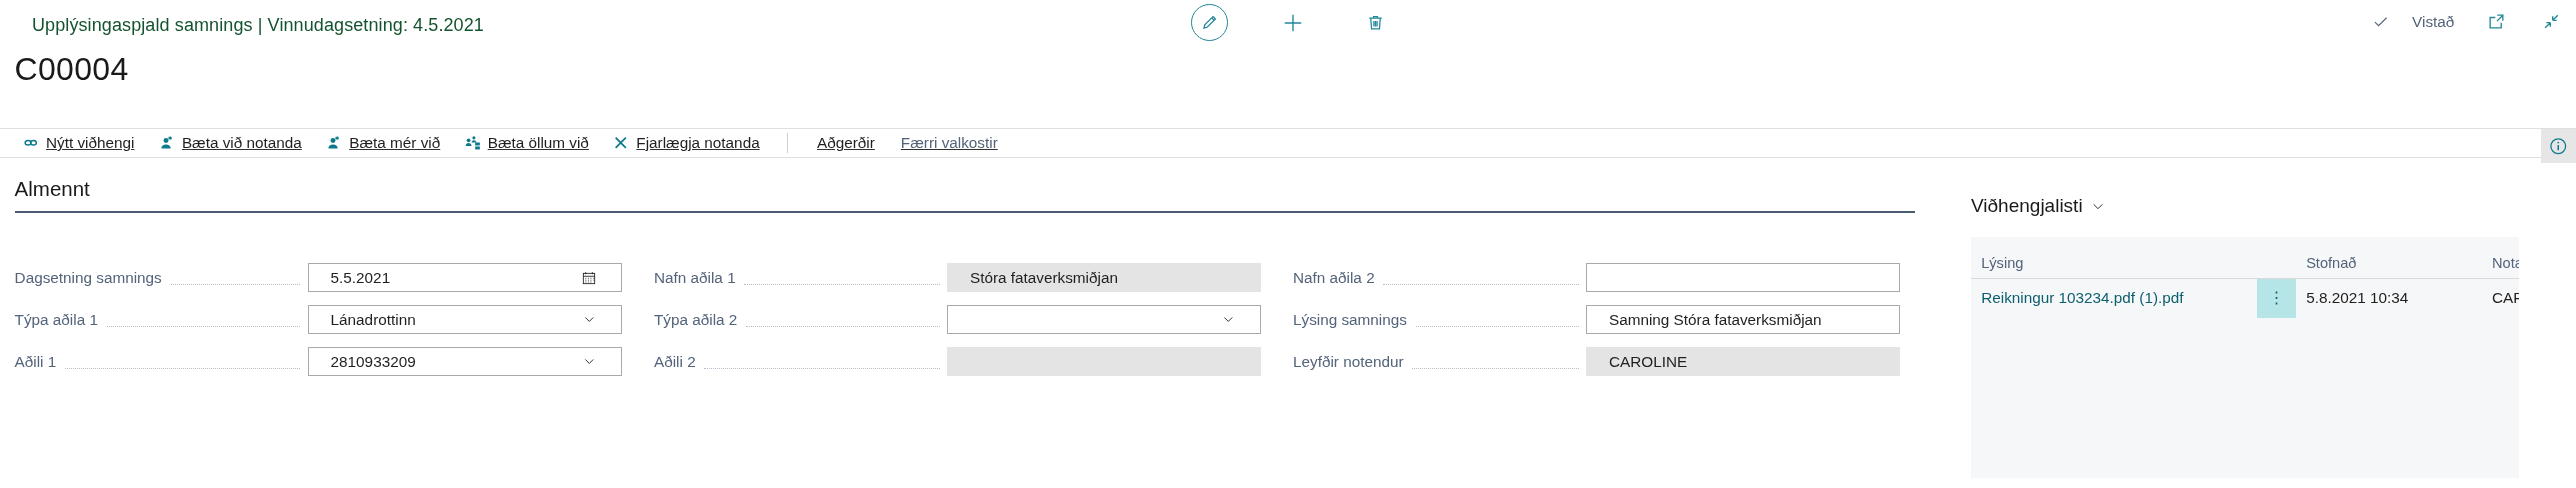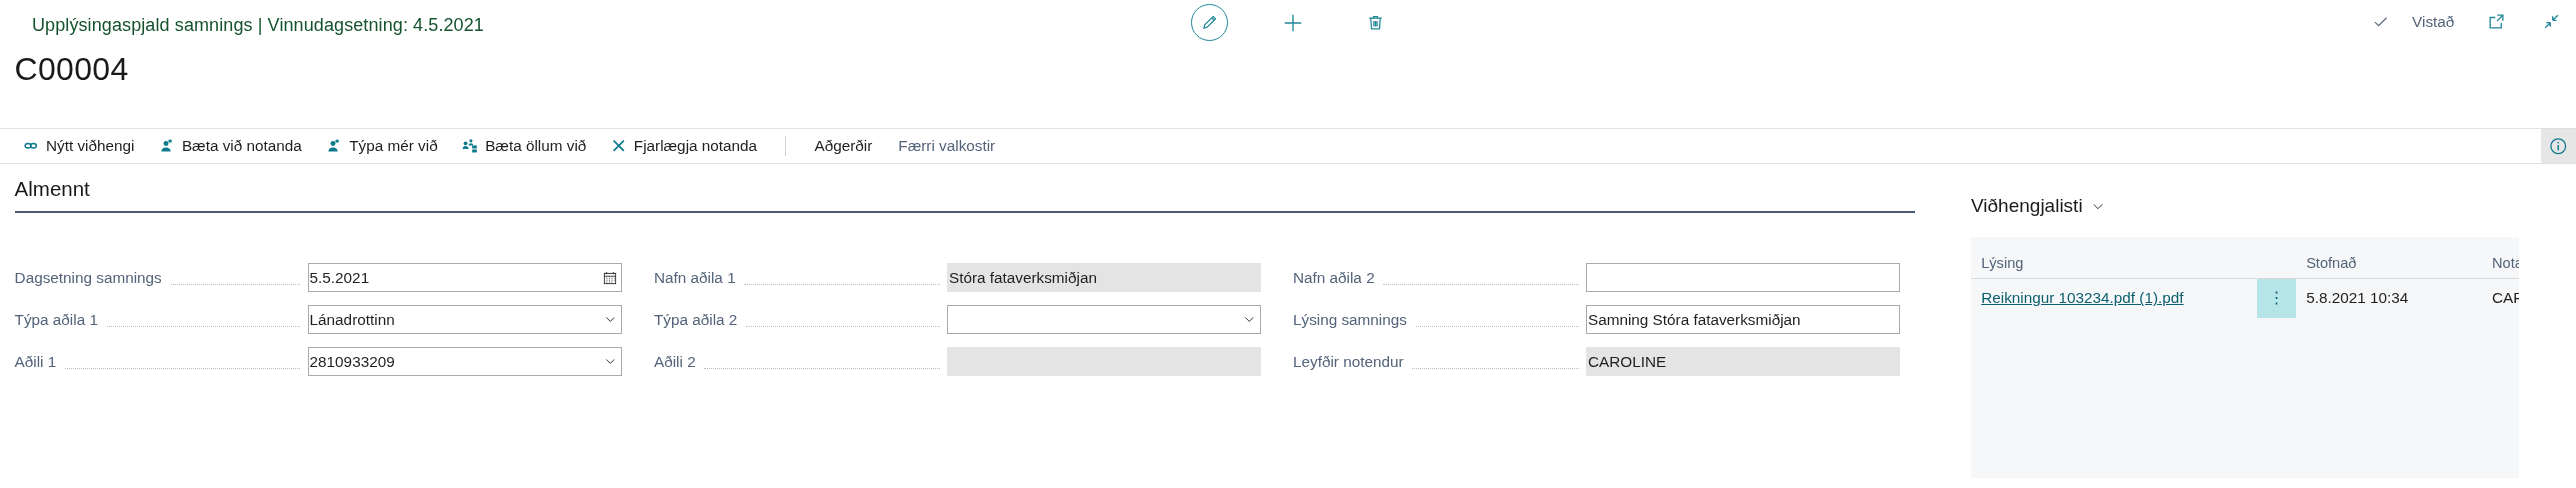--- a/index.html
+++ b/index.html
@@ -107,27 +107,28 @@
     letter-spacing: 0.3px;
     line-height: 1.05;
   }
 
   
   .ribbon {
     position: absolute;
     left: 0;
     top: 128px;
     width: 2576px;
-    height: 36px;
+    height: 30px;
     border-top: 0.7px solid #e1dfdd;
     border-bottom: 0.7px solid #e1dfdd;
     background: #ffffff;
     display: flex;
     align-items: center;
     box-sizing: border-box;
+    text-decoration: underline;
   }
   .ribbon-item {
     display: flex;
     align-items: center;
     gap: 6.6px;
     padding: 0 11.7px;
     height: 34px;
     font-size: 15.3px;
     color: #201f1e;
     white-space: nowrap;
@@ -243,21 +244,21 @@
     align-items: center;
   }
   .ctrl-box {
     width: 100%;
     height: 29px;
     box-sizing: border-box;
     border: 0.7px solid #a9a9a9;
     background: #ffffff;
     display: flex;
     align-items: center;
-    padding: 0 1px;
+    padding: 0 22px;
     font-size: 15.3px;
     color: #201f1e;
     cursor: text;
   }
   .ctrl-box.disabled {
     border: 0.7px solid transparent;
     background: #e4e4e4;
     color: #201f1e;
     cursor: default;
   }
@@ -330,21 +331,20 @@
     white-space: nowrap;
     overflow: hidden;
     height: 26px;
   }
   .c-desc { width: 241px; }
   .c-dots { width: 34px; padding: 0 !important; }
   .c-date { width: 153px; }
   .c-user { width: 183px; }
   .file-link {
     color: #0c5f6e;
-    text-decoration: underline;
     cursor: pointer;
     font-size: 15.3px;
   }
   .dots-cell {
     background: #b6e5e8 !important;
     text-align: center;
     vertical-align: middle;
     cursor: pointer;
     padding: 0 !important;
   }
@@ -458,21 +458,21 @@
     </div>
 
     <div class="ribbon-item">
       <span>
         <svg width="17.5" height="17.5" viewBox="0 0 24 24" fill="#0c7a8c">
           <circle cx="11" cy="9" r="3.4"></circle>
           <path d="M4.6 20c0-3.6 2.9-5.6 6.4-5.6s6.4 2 6.4 5.6z"></path>
           <path d="M16.6 2.2l.9 2.1 2.2-.7-1.4 1.9 1.4 1.9-2.2-.7-.9 2.1-.9-2.1-2.2.7 1.4-1.9-1.4-1.9 2.2.7z"></path>
         </svg>
       </span>
-      <span>Týpa mér við</span>
+      <span>Bæta mér við</span>
     </div>
 
     <div class="ribbon-item">
       <span>
         <svg width="17.5" height="17.5" viewBox="0 0 24 24" fill="#0c7a8c">
           <circle cx="6.3" cy="8.6" r="2.6"></circle>
           <path d="M2.2 16.4c0-2.6 2-4 4.1-4s4.1 1.4 4.1 4z"></path>
           <circle cx="13.6" cy="5.3" r="2.1"></circle>
           <path d="M10.4 11.6c0-2 1.5-3 3.2-3s3.2 1 3.2 3z"></path>
           <rect x="15.3" y="11.6" width="6.4" height="4.1"></rect>

